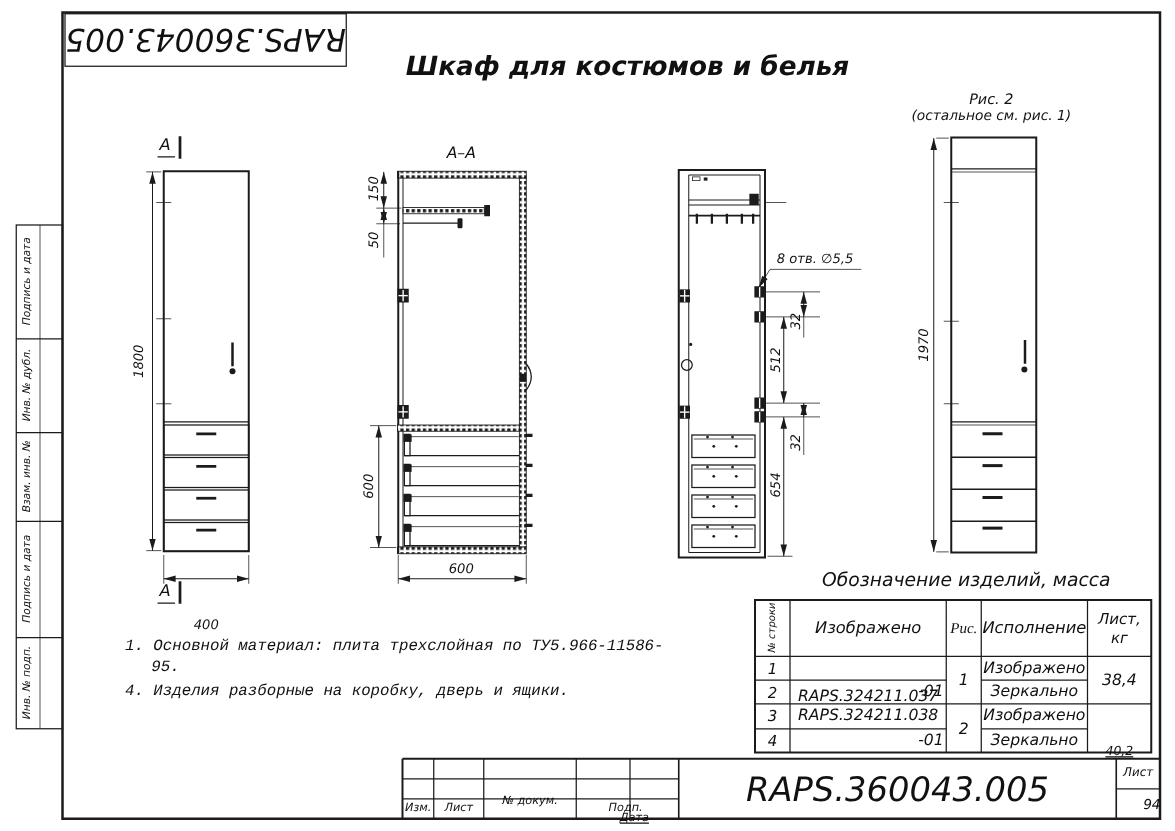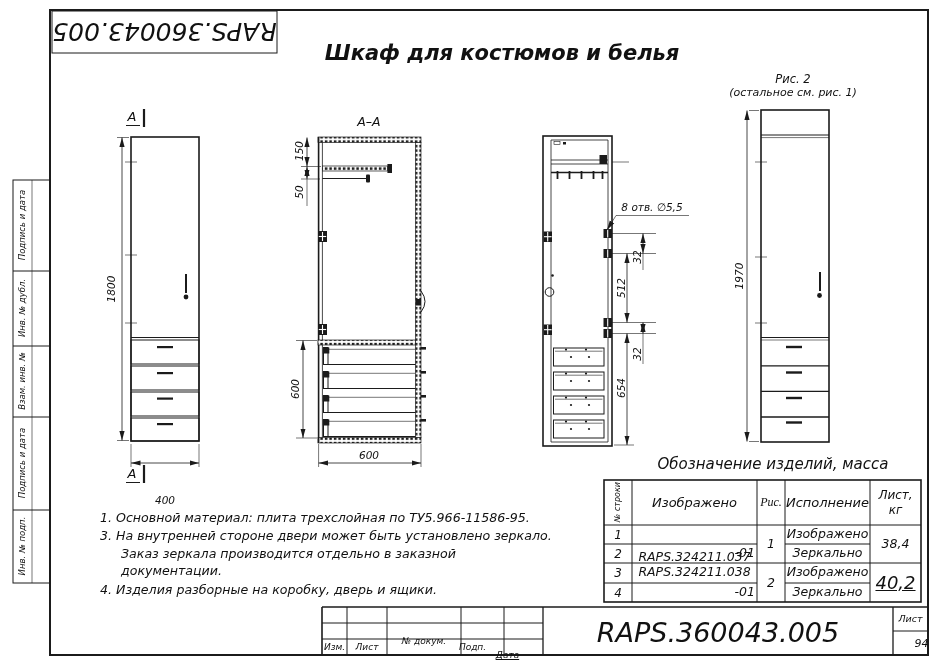--- a/index.html
+++ b/index.html
@@ -18,21 +18,21 @@
   .wht{stroke:#ffffff;stroke-width:1.1;fill:none}
   .chip{fill:url(#chip);stroke:#1b1b1b;stroke-width:0.7}
   .dim{stroke:#1b1b1b;stroke-width:0.8;fill:none;marker-start:url(#ms);marker-end:url(#me)}
   .ext{stroke:#1b1b1b;stroke-width:0.6;fill:none}
   .lbl{position:absolute;display:flex;align-items:center;justify-content:center;
        font-style:italic;line-height:1;white-space:nowrap;color:#111;}
   .rot{transform:rotate(-90deg)}
   .r180{transform:rotate(180deg)}
   .notes{position:absolute;left:100px;top:509px;width:452px;font-style:italic;
          font-size:12.6px;line-height:1.38;color:#111;}
-  .note{padding-left:21px;text-indent:-21px;margin:0 0 1px 0;}
+  .note{padding-left:21px;text-indent:-21px;margin:0 0 1px 0;font-family:Liberation Mono, monospace;}
   .right{justify-content:flex-end;padding-right:2px;box-sizing:border-box;text-align:center;}
 </style>
 </head>
 <body>
 
 <div id="sheet">
 
 <svg width="940" height="665" viewBox="0 0 940 665">
   <defs>
     <pattern id="chip" width="4.5" height="4.5" patternUnits="userSpaceOnUse">
@@ -302,21 +302,20 @@
 <div class="lbl rot" style="left:596px;top:280px;width:50px;height:16px;font-size:10.5px;">512</div>
 <div class="lbl rot" style="left:612px;top:346px;width:50px;height:16px;font-size:10.5px;">32</div>
 <div class="lbl rot" style="left:596px;top:380px;width:50px;height:16px;font-size:10.5px;">654</div>
 
 <div class="lbl" style="left:753px;top:72px;width:80px;height:15px;font-size:11.5px;">Рис. 2</div>
 <div class="lbl" style="left:723px;top:85px;width:140px;height:14px;font-size:11px;">(остальное см. рис. 1)</div>
 <div class="lbl rot" style="left:714px;top:268px;width:50px;height:16px;font-size:10.5px;">1970</div>
 
 <div class="notes">
   <p class="note">1. Основной материал: плита трехслойная по ТУ5.966-11586-95.</p>
-  <p class="note">3. На внутренней стороне двери может быть установлено зеркало. Заказ зеркала производится отдельно в заказной документации.</p>
   <p class="note">4. Изделия разборные на коробку, дверь и ящики.</p>
 </div>
 
 <div class="lbl" style="left:643px;top:455px;width:260px;height:18px;font-size:15px;text-align:center;">Обозначение изделий, масса</div>
 <div class="lbl rot" style="left:593px;top:494px;width:50px;height:16px;font-size:8px;">№ строки</div>
 <div class="lbl" style="left:632px;top:494px;width:125px;height:16px;font-size:13px;">Изображено</div>
 <div class="lbl" style="left:757px;top:494px;width:28px;height:16px;font-size:12px;font-family:Liberation Serif, serif;">Рис.</div>
 <div class="lbl" style="left:785px;top:494px;width:85px;height:16px;font-size:13px;">Исполнение</div>
 <div class="lbl" style="left:870px;top:488px;width:51px;height:14px;font-size:12px;">Лист,</div>
 <div class="lbl" style="left:870px;top:503px;width:51px;height:14px;font-size:12px;">кг</div>
@@ -333,24 +332,24 @@
 <div class="lbl" style="left:632px;top:565px;width:125px;height:15px;font-size:12.5px;">RAPS.324211.038</div>
 <div class="lbl" style="left:785px;top:565px;width:85px;height:15px;font-size:12.5px;">Изображено</div>
 
 <div class="lbl" style="left:604px;top:585px;width:28px;height:15px;font-size:12px;">4</div>
 <div class="lbl right" style="left:632px;top:585px;width:125px;height:15px;font-size:12.5px;">-01</div>
 <div class="lbl" style="left:785px;top:585px;width:85px;height:15px;font-size:12.5px;">Зеркально</div>
 
 <div class="lbl" style="left:757px;top:536px;width:28px;height:16px;font-size:12.5px;">1</div>
 <div class="lbl" style="left:757px;top:575px;width:28px;height:16px;font-size:12.5px;">2</div>
 <div class="lbl" style="left:870px;top:536px;width:51px;height:16px;font-size:12.5px;">38,4</div>
-<div class="lbl" style="left:870px;top:575px;width:51px;height:16px;font-size:18px;text-decoration:underline;">40,2</div>
+<div class="lbl" style="left:870px;top:594px;width:51px;height:16px;font-size:10px;text-decoration:underline;">40,2</div>
 
 <div class="lbl" style="left:322px;top:640px;width:25px;height:14px;font-size:9px;">Изм.</div>
 <div class="lbl" style="left:347px;top:640px;width:40px;height:14px;font-size:9px;">Лист</div>
 <div class="lbl" style="left:387px;top:634px;width:74px;height:14px;font-size:9px;">№ докум.</div>
-<div class="lbl" style="left:451px;top:640px;width:43px;height:14px;font-size:9px;">Подп.</div>
+<div class="lbl" style="left:479px;top:640px;width:43px;height:14px;font-size:9px;">Подп.</div>
 <div class="lbl" style="left:488px;top:640px;width:39px;height:31px;font-size:9px;text-decoration:underline;">Дата</div>
 <div class="lbl" style="left:543px;top:612px;width:350px;height:40px;font-size:27px;">RAPS.360043.005</div>
 <div class="lbl" style="left:893px;top:612px;width:35px;height:14px;font-size:9.5px;">Лист</div>
 <div class="lbl" style="left:893px;top:636px;width:57px;height:15px;font-size:11px;">94</div>
 
 </div>
 
 </body></html>

